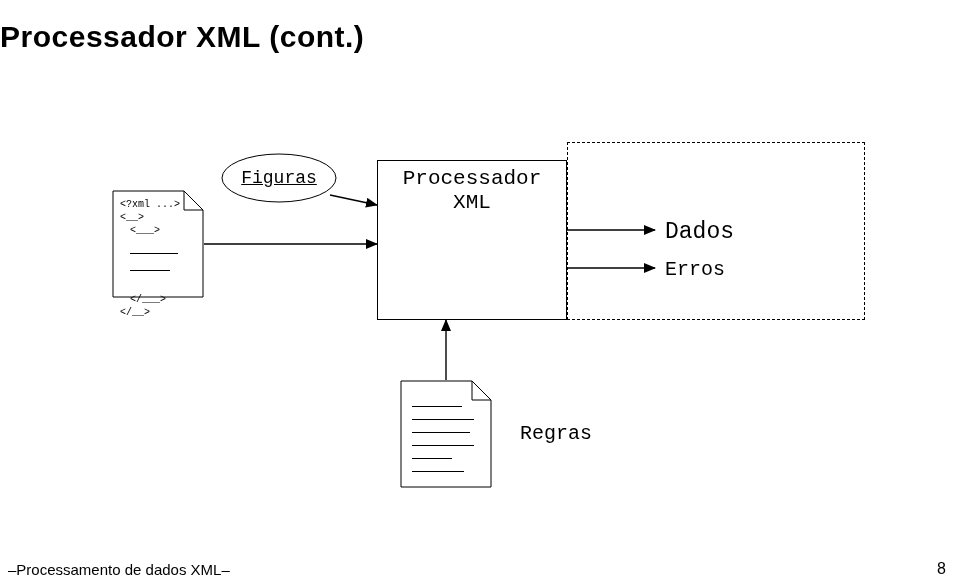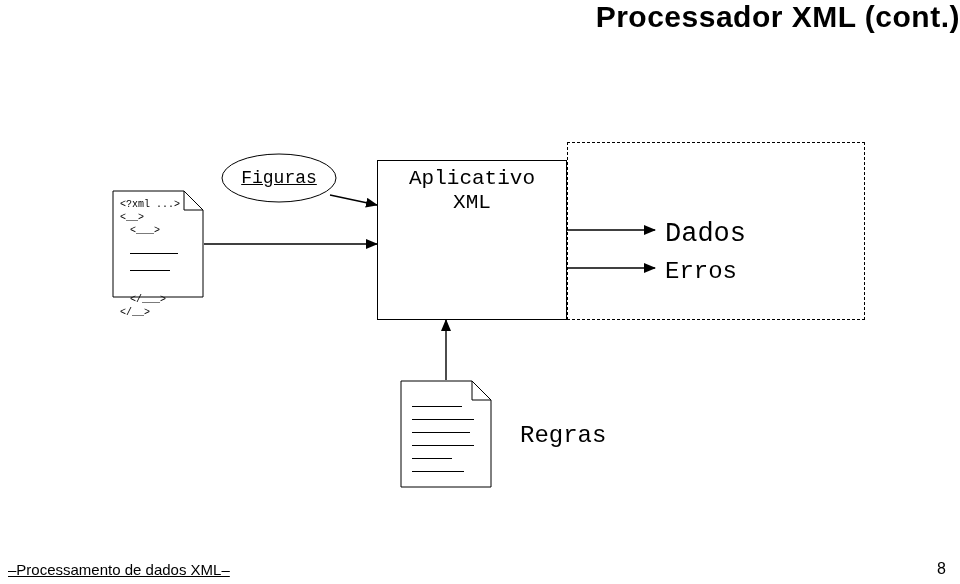--- a/index.html
+++ b/index.html
@@ -12,24 +12,24 @@
     color: #000000;
   }
   .canvas {
     position: relative;
     width: 960px;
     height: 584px;
   }
   
   .title {
     position: absolute;
-    top: 0;
+    top: 20px;
     left: 0;
     width: 960px;
-    text-align: right;
+    text-align: left;
     font-size: 30px;
     font-weight: bold;
     letter-spacing: 0.5px;
   }
   
   .xmlfile {
     position: absolute;
     left: 112px;
     top: 190px;
     width: 92px;
@@ -110,28 +110,28 @@
     left: 705px;
     top: 151px;
     font-family: "Courier New", monospace;
     font-size: 20px;
   }
   .dados-label {
     position: absolute;
     left: 665px;
     top: 219px;
     font-family: "Courier New", monospace;
-    font-size: 27px;
+    font-size: 23px;
   }
   .erros-label {
     position: absolute;
     left: 665px;
     top: 258px;
     font-family: "Courier New", monospace;
-    font-size: 24px;
+    font-size: 20px;
   }
   
   .rules-doc {
     position: absolute;
     left: 400px;
     top: 380px;
     width: 92px;
     height: 108px;
     background: #fff;
   }
@@ -145,30 +145,29 @@
   .rules-lines .ln {
     border-bottom: 1px solid #000;
     height: 8px;
     margin-bottom: 4px;
   }
   .regras-label {
     position: absolute;
     left: 520px;
     top: 422px;
     font-family: "Courier New", monospace;
-    font-size: 24px;
+    font-size: 20px;
   }
   
   .footer-left {
     position: absolute;
     left: 8px;
     bottom: 6px;
     font-size: 15px;
     color: #000;
-    text-decoration: underline;
   }
   .footer-right {
     position: absolute;
     right: 14px;
     bottom: 6px;
     font-size: 16px;
     color: #000;
   }
 
   
@@ -205,21 +204,21 @@
 
   <div class="figuras">
     <svg width="118" height="52" viewBox="0 0 118 52">
       <ellipse cx="59" cy="26" rx="57" ry="24" fill="#fff" stroke="#000" stroke-width="1"></ellipse>
     </svg>
     <div class="figuras-label">Figuras</div>
   </div>
 
   <div class="processor-box">
     <div class="processor-label">
-      <span>Aplicativo</span><br>
+      <span>Processador</span><br>
       <span>XML</span>
     </div>
   </div>
 
   <div class="aplicativo-box"></div>
   <div class="dados-label">Dados</div>
   <div class="erros-label">Erros</div>
 
   <div class="rules-doc">
     <svg width="92" height="108" viewBox="0 0 92 108">

